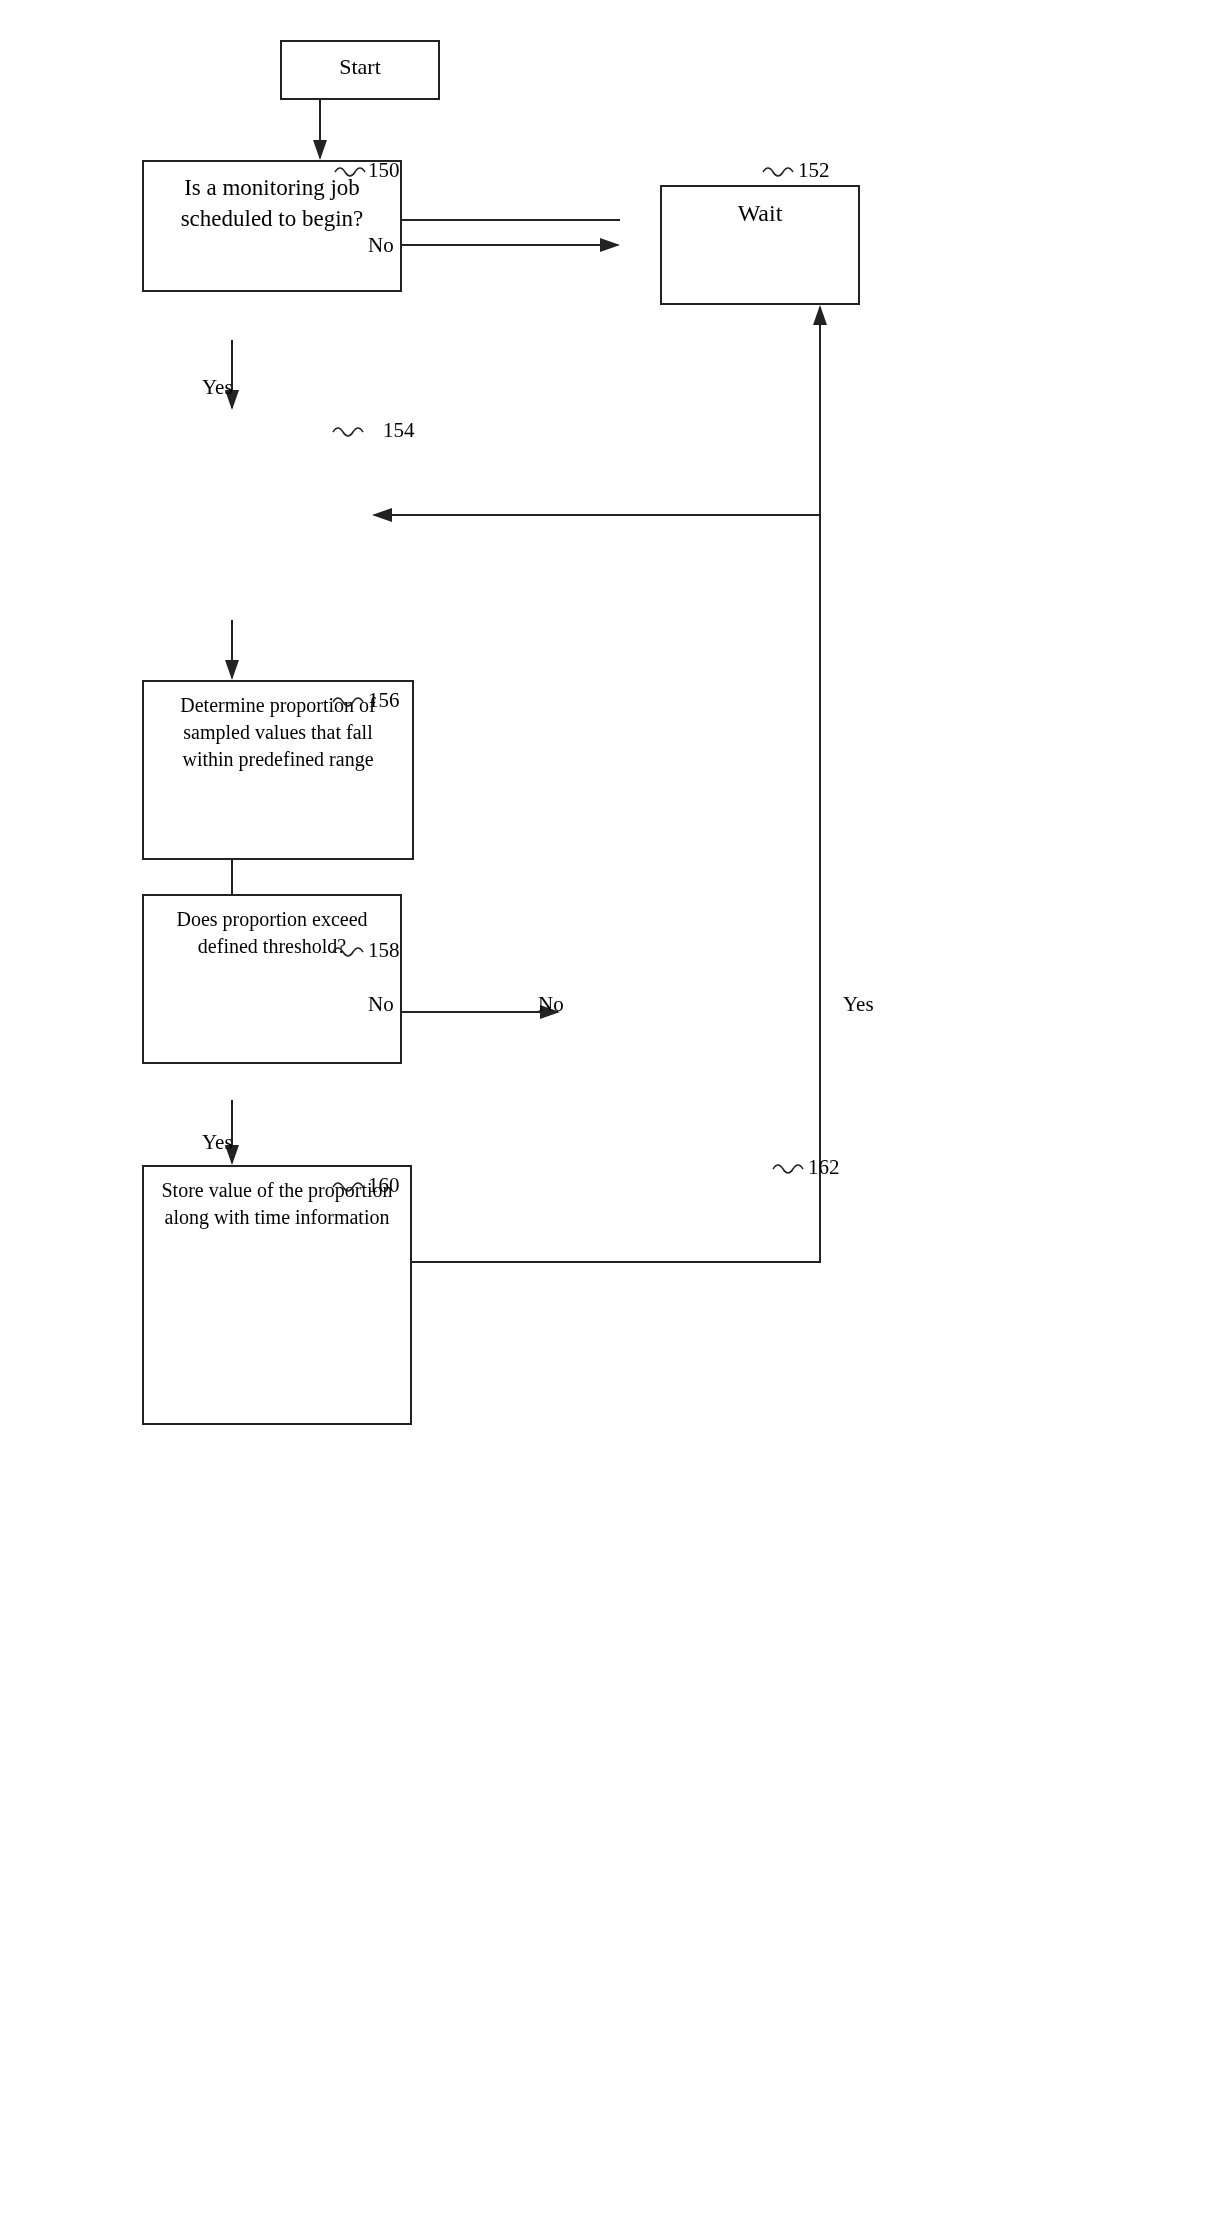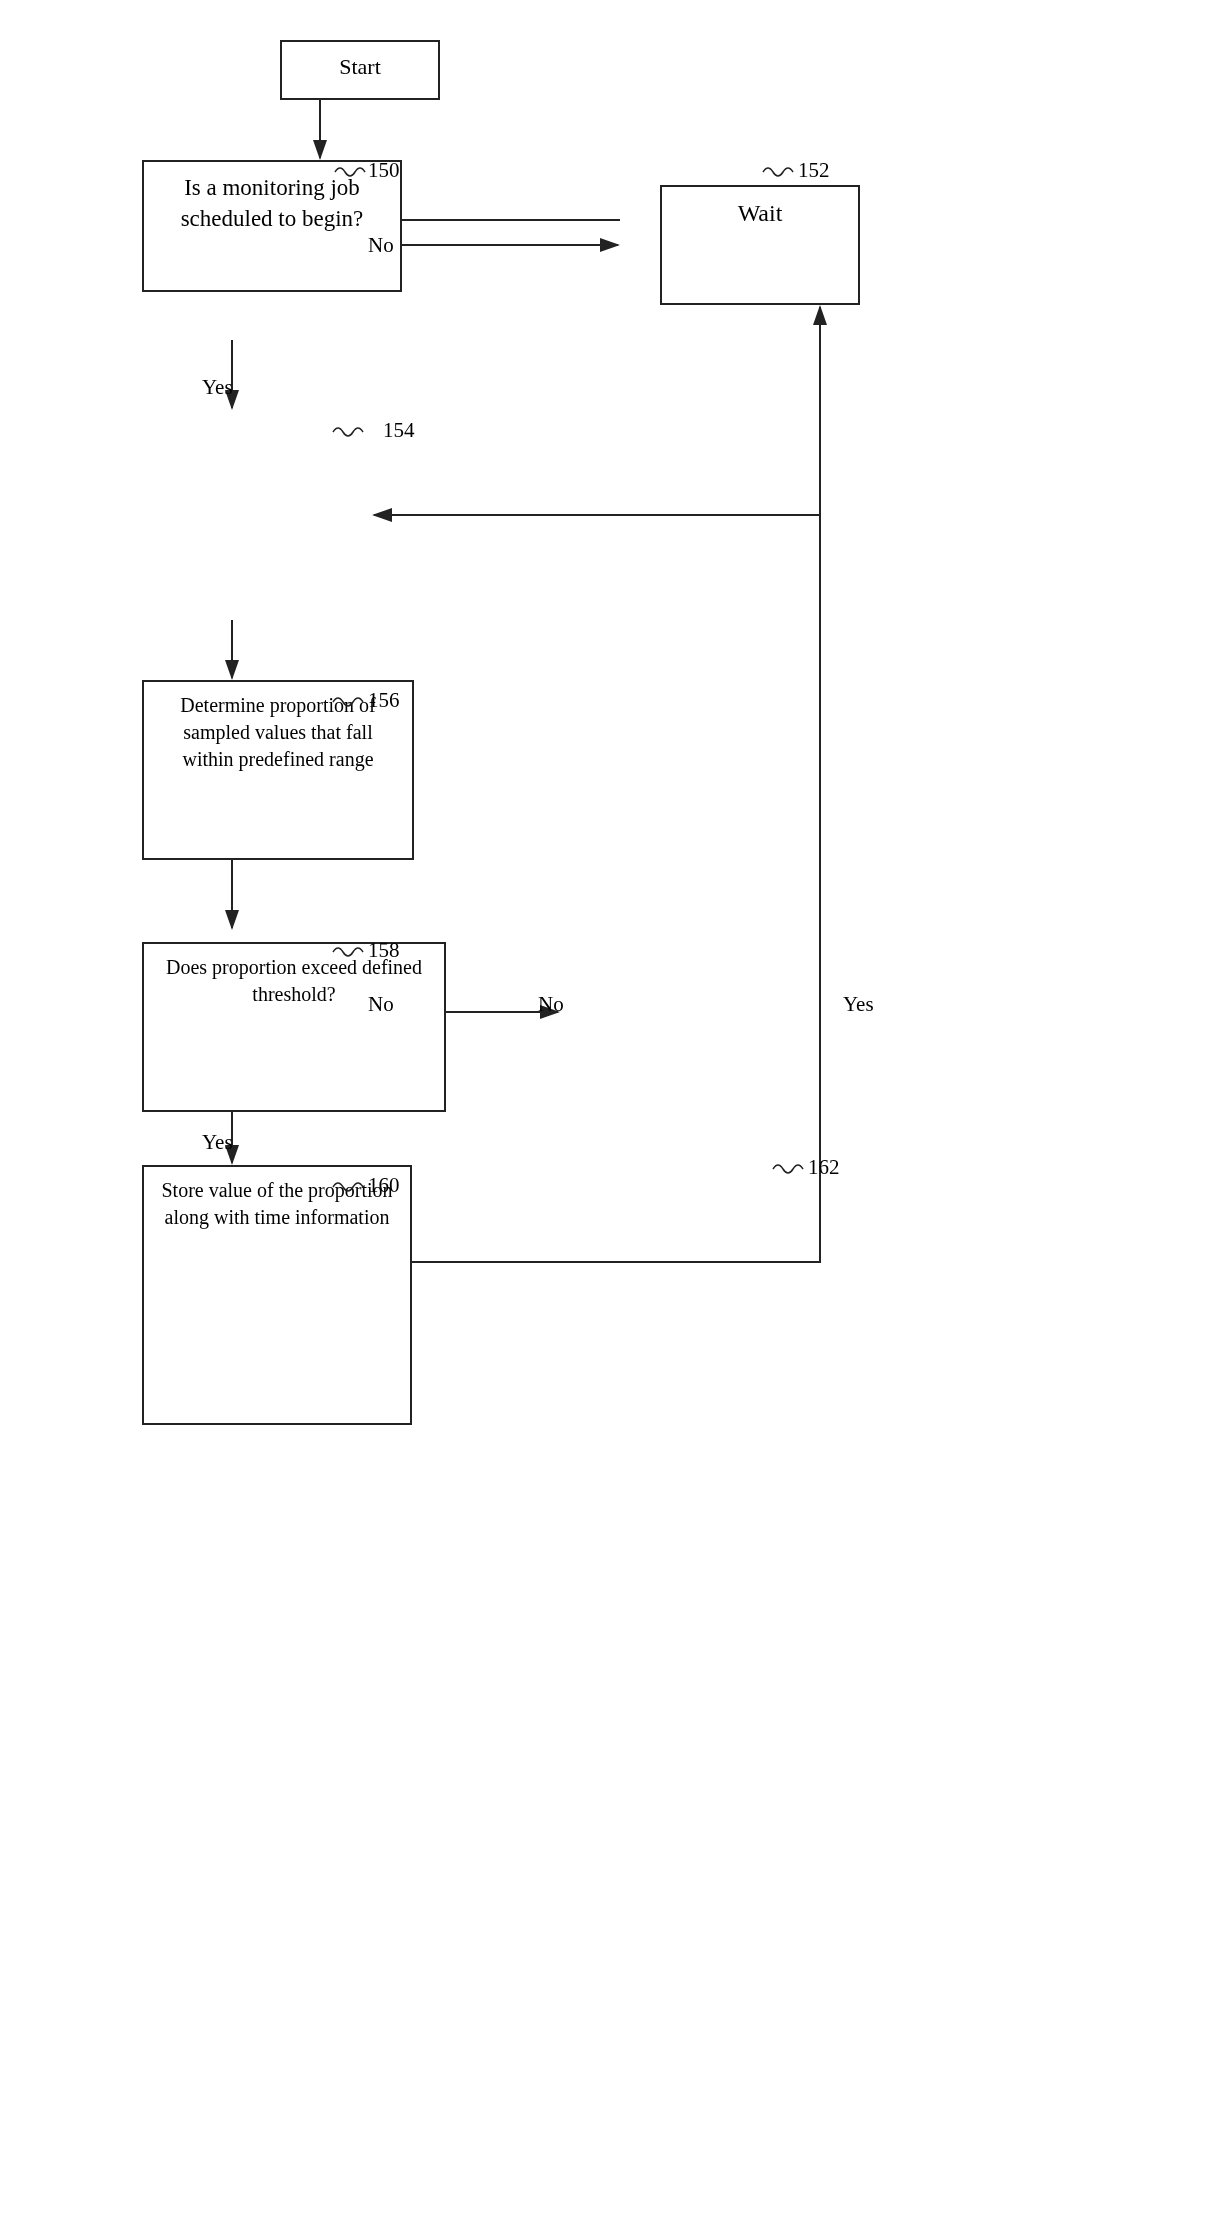--- a/index.html
+++ b/index.html
@@ -90,21 +90,21 @@
 
   <div class="box" style="left:620px; top:185px; width:200px; height:120px; font-size:24px;font-family:Liberation Serif, serif;">
     <span>Wait</span>
   </div>
 
 
   <div class="box" style="left:102px; top:680px; width:272px; height:180px; font-size:20px;">
     <span>Determine proportion of sampled values that fall within predefined range</span>
   </div>
 
-  <div class="box" style="left:102px; top:942px; width:304px; height:170px; font-size:20px;">
+  <div class="box" style="left:102px; top:894px; width:260px; height:170px; font-size:20px;">
     <span>Does proportion exceed defined threshold?</span>
   </div>
 
 
   <div class="box" style="left:102px; top:1165px; width:270px; height:260px; font-size:20px;">
     <span>Store value of the proportion along with time information</span>
   </div>
 
   <div class="label" style="left:368px; top:158px;">150</div>
 

